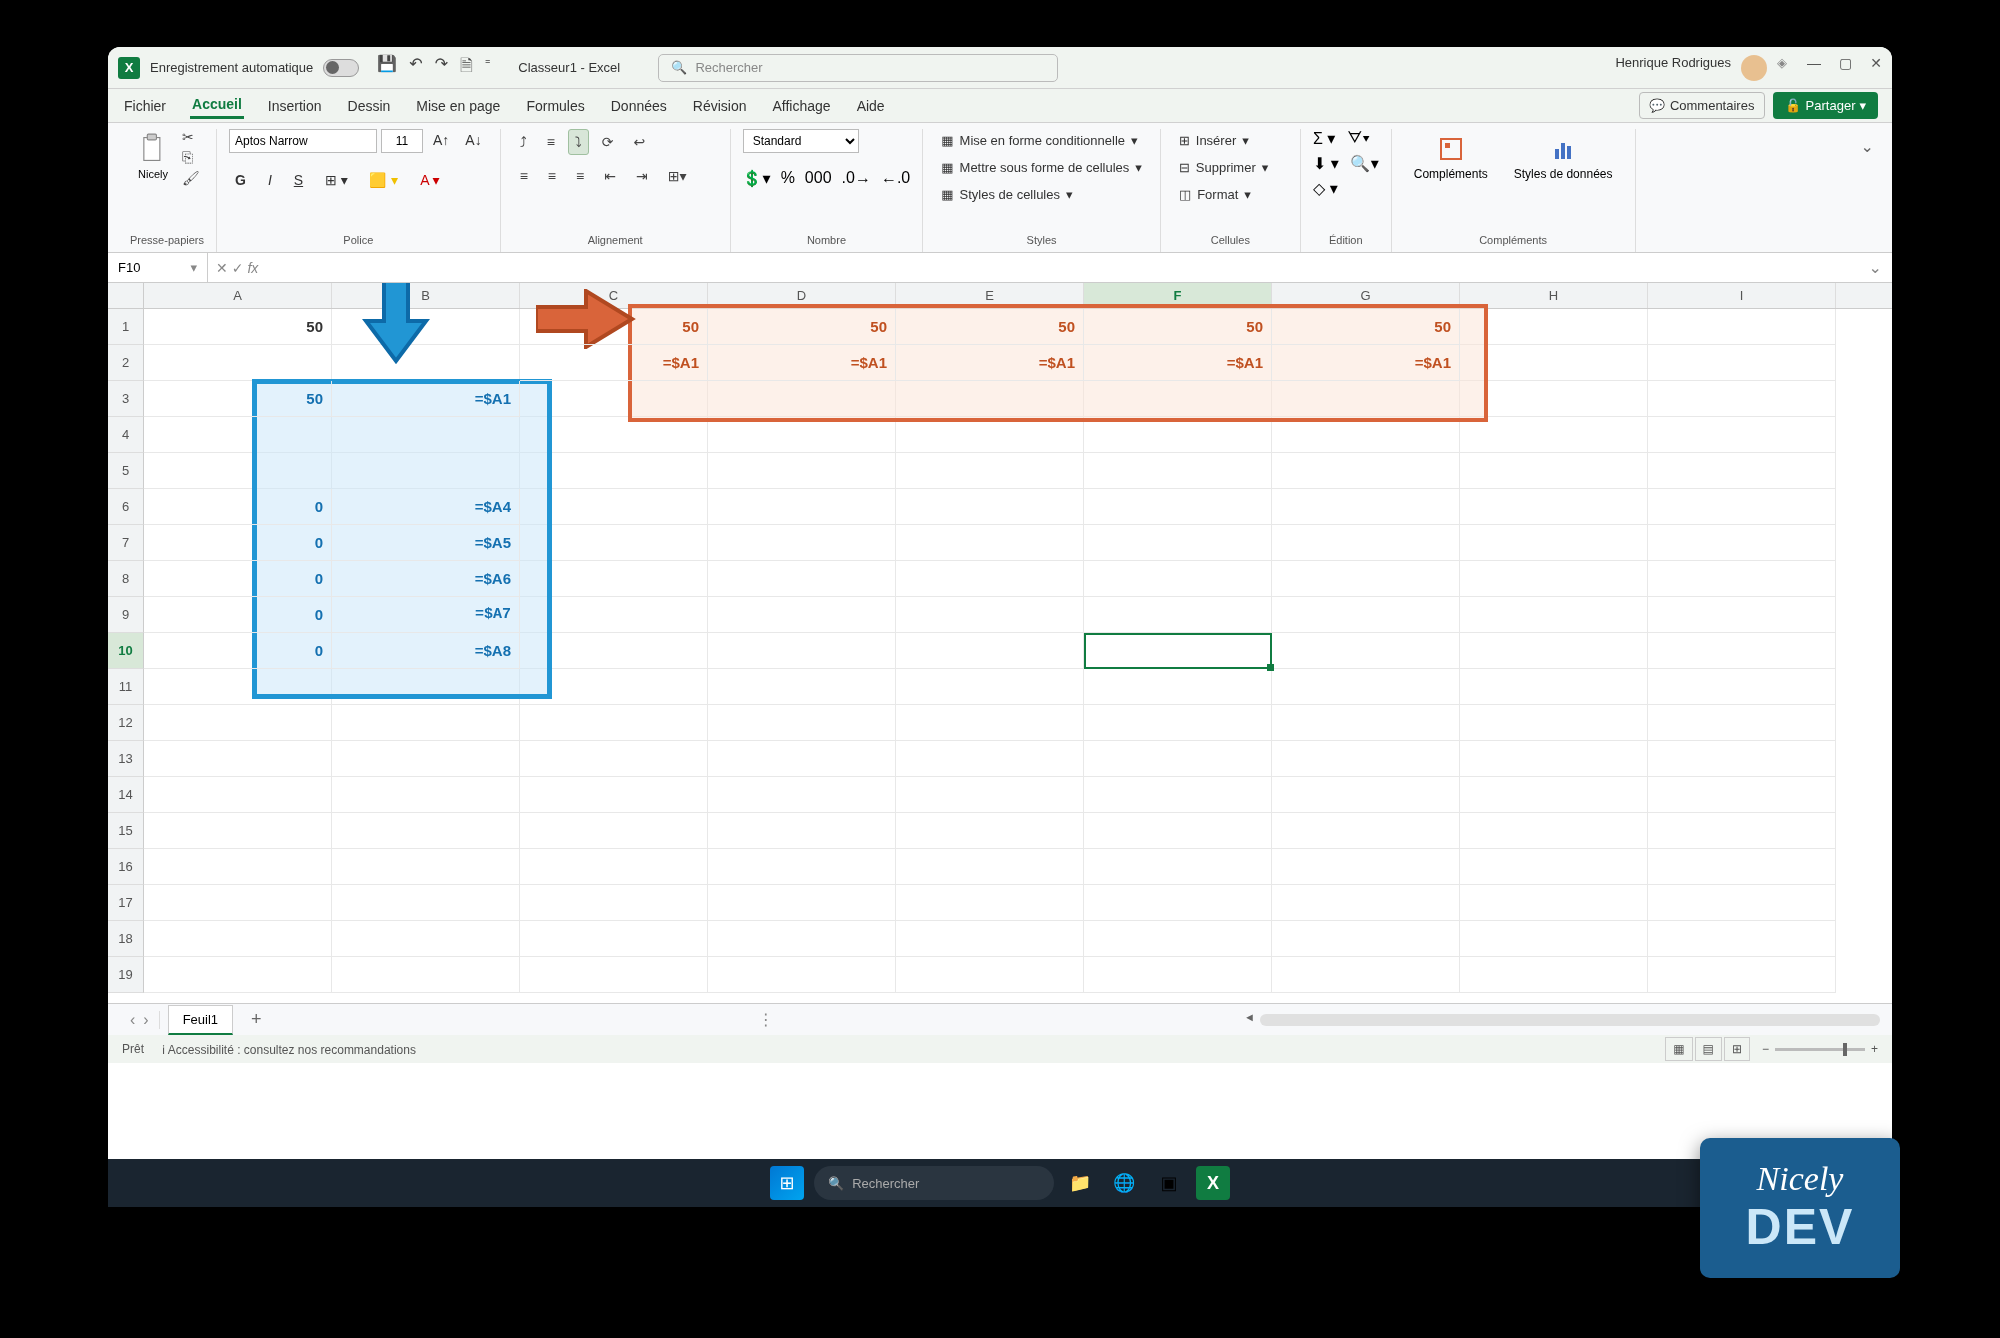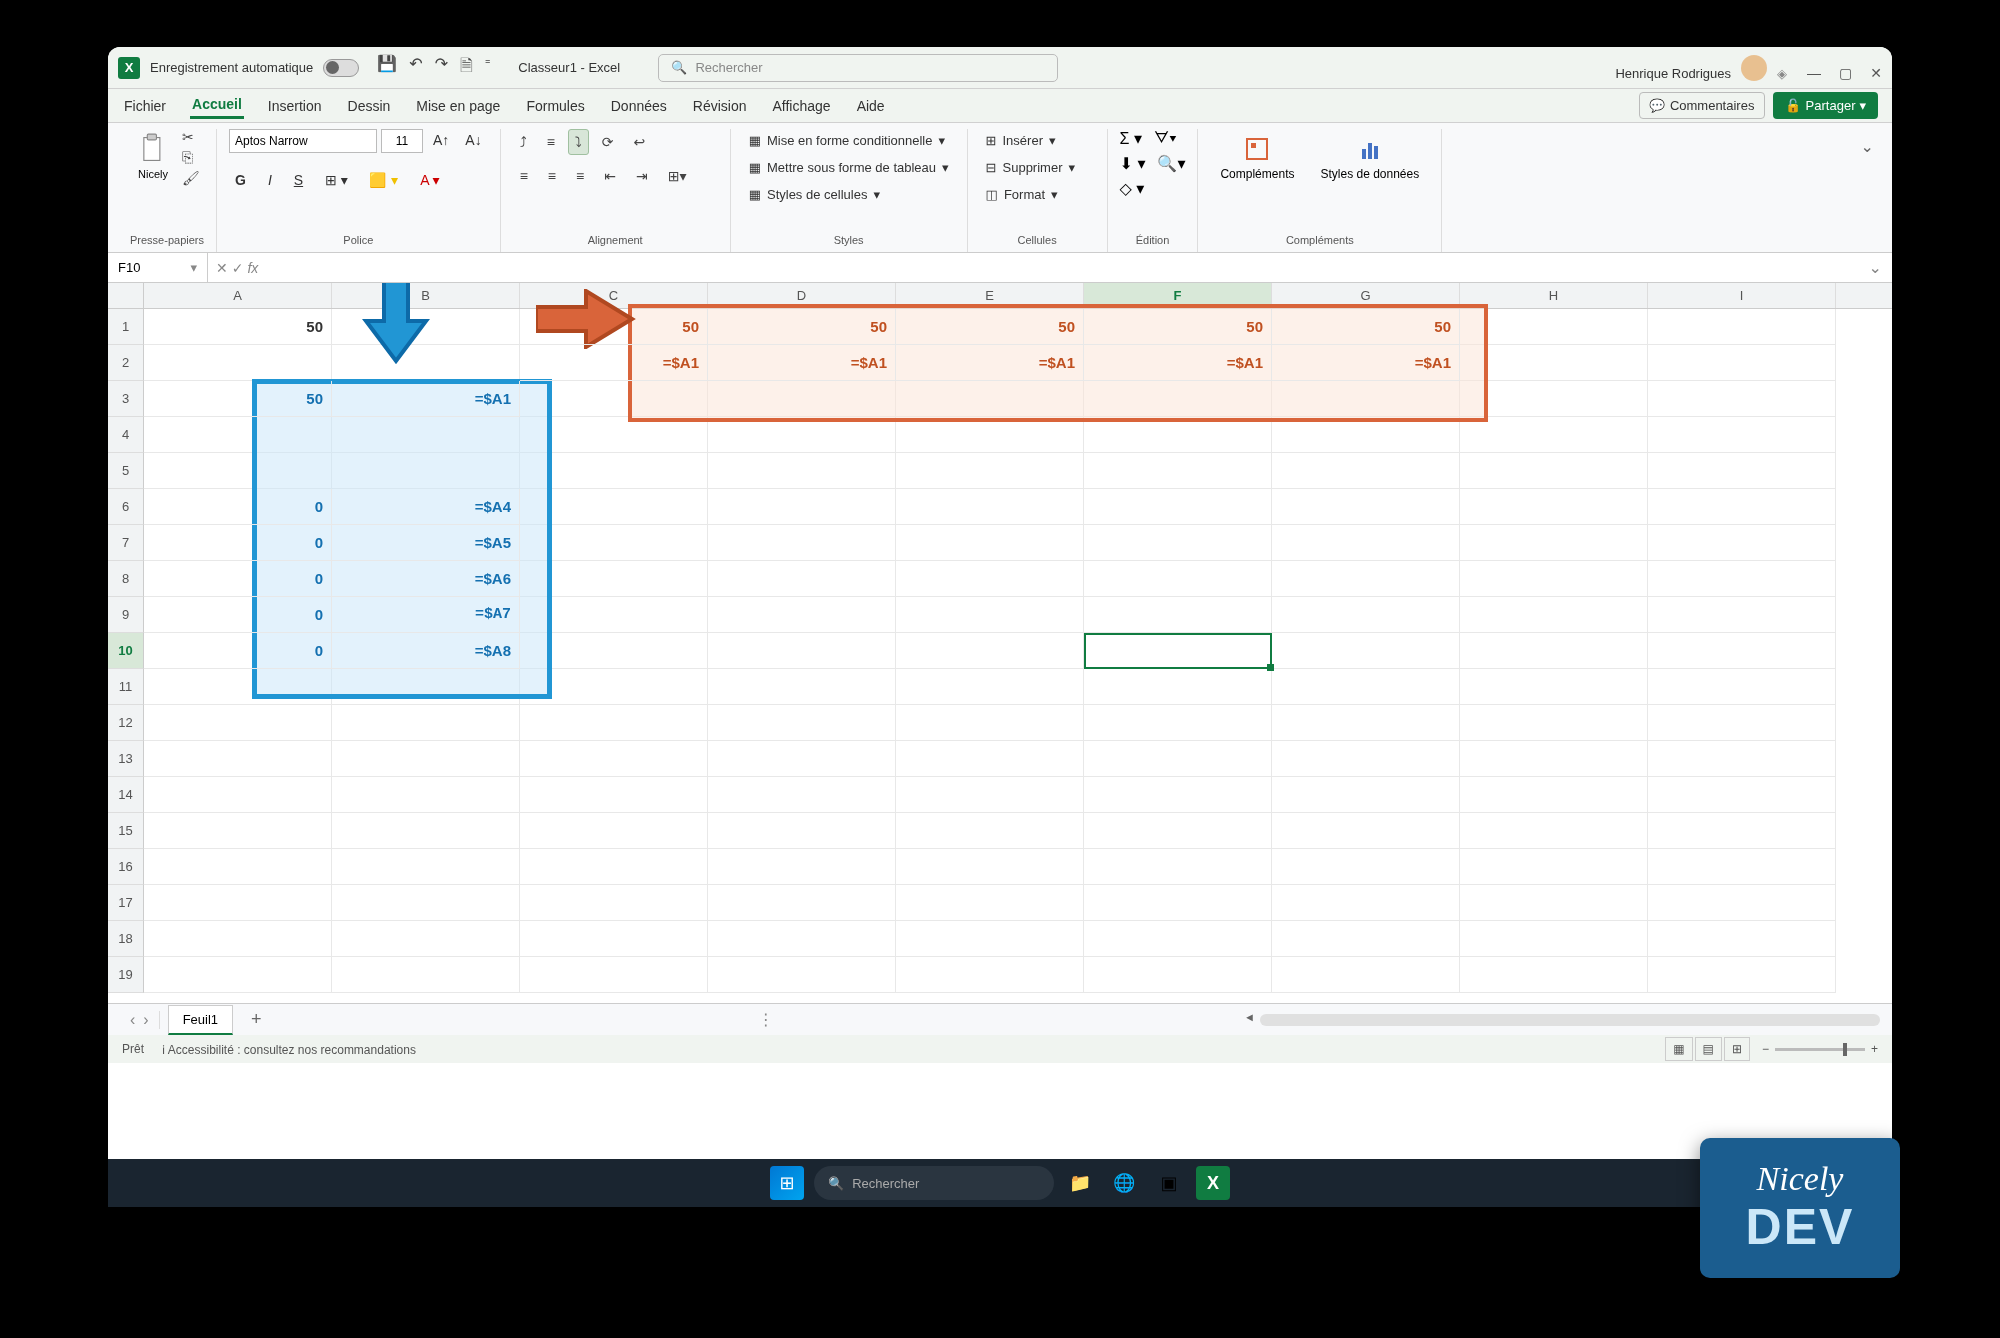--- a/index.html
+++ b/index.html
@@ -14,21 +14,21 @@
 .tb-icon{font-size:14px}
 .appbar{height:42px;background:#f0f4f0;border-bottom:1px solid #d0d0d0;display:flex;align-items:center;padding:0 10px;gap:10px}
 .xl-icon{width:22px;height:22px;background:#107c41;color:#fff;display:flex;align-items:center;justify-content:center;border-radius:3px;font-size:13px;font-weight:700}
 .autosave{font-size:13px;color:#333}
 .toggle{width:36px;height:18px;border:1px solid #999;border-radius:10px;background:#ddd;position:relative}
 .toggle::after{content:'';position:absolute;left:2px;top:1px;width:13px;height:13px;border-radius:50%;background:#666}
 .qat{display:flex;gap:12px;margin-left:8px;color:#444}
 .qat span{font-size:16px}
 .doctitle{margin-left:18px;font-size:13px;color:#333}
 .search{margin-left:28px;flex:0 0 400px;height:28px;border:1px solid #bbb;border-radius:5px;display:flex;align-items:center;padding:0 12px;color:#888;font-size:13px;gap:8px}
-.user{margin-left:auto;display:flex;align-items:flex-end;gap:10px;font-size:13px;color:#333}
+.user{margin-left:auto;display:flex;align-items:flex-start;gap:10px;font-size:13px;color:#333}
 .avatar{width:26px;height:26px;border-radius:50%;background:#e8c090}
 .wctrl{display:flex;gap:18px;color:#555;font-size:14px;margin-left:10px}
 .tabs{height:34px;background:#f0f4f0;display:flex;align-items:center;padding:0 14px;gap:22px;font-size:14px;color:#333;border-bottom:1px solid #d0d0d0}
 .tab{padding:4px 2px}
 .tab.active{color:#107c41;border-bottom:3px solid #107c41;font-weight:600}
 .tab-right{margin-left:auto;display:flex;gap:8px}
 .btn-share{background:#107c41;color:#fff;padding:5px 12px;border-radius:4px;font-size:13px;display:flex;align-items:center;gap:4px}
 .btn-comm{border:1px solid #bbb;padding:5px 10px;border-radius:4px;font-size:13px;display:flex;align-items:center;gap:4px}
 .ribbon{height:130px;background:#f8f9fa;border-bottom:1px solid #ccc;display:flex;padding:6px 10px 0}
 .rgroup{border-right:1px solid #ddd;padding:0 12px;display:flex;flex-direction:column;height:100%}
@@ -201,26 +201,39 @@
           <span>≡</span>
           <span>≡</span>
           <span>⇤</span>
           <span>⇥</span>
           <span>⊞▾</span>
         </div>
       </div>
       <div class="rlabel">Alignement</div>
     </div>
 
+    <div class="rgroup" style="min-width:120px">
+      <div class="rbody" style="flex-direction:column">
+        <select class="numsel"><option>Standard</option></select>
+        <div class="numrow">
+          <span>💲▾</span>
+          <span>%</span>
+          <span>000</span>
+          <span>.0→</span>
+          <span>←.0</span>
+        </div>
+      </div>
+      <div class="rlabel">Nombre</div>
+    </div>
 
     <div class="rgroup" style="min-width:230px">
       <div class="rbody">
           <div class="stylecol">
         <div class="stylebtn">▦ <span>Mise en forme conditionnelle</span> ▾</div>
-        <div class="stylebtn">▦ <span>Mettre sous forme de tableau</span> ▾</div>
+        <div class="stylebtn">▦ <span>Mettre sous forme de cellules</span> ▾</div>
         <div class="stylebtn">▦ <span>Styles de cellules</span> ▾</div>
       </div>
         </div>
       <div class="rlabel">Styles</div>
     </div>
 
     <div class="rgroup" style="min-width:140px">
       <div class="rbody">
           <div class="stylecol">
         <div class="stylebtn">⊞ <span>Insérer</span> ▾</div>

